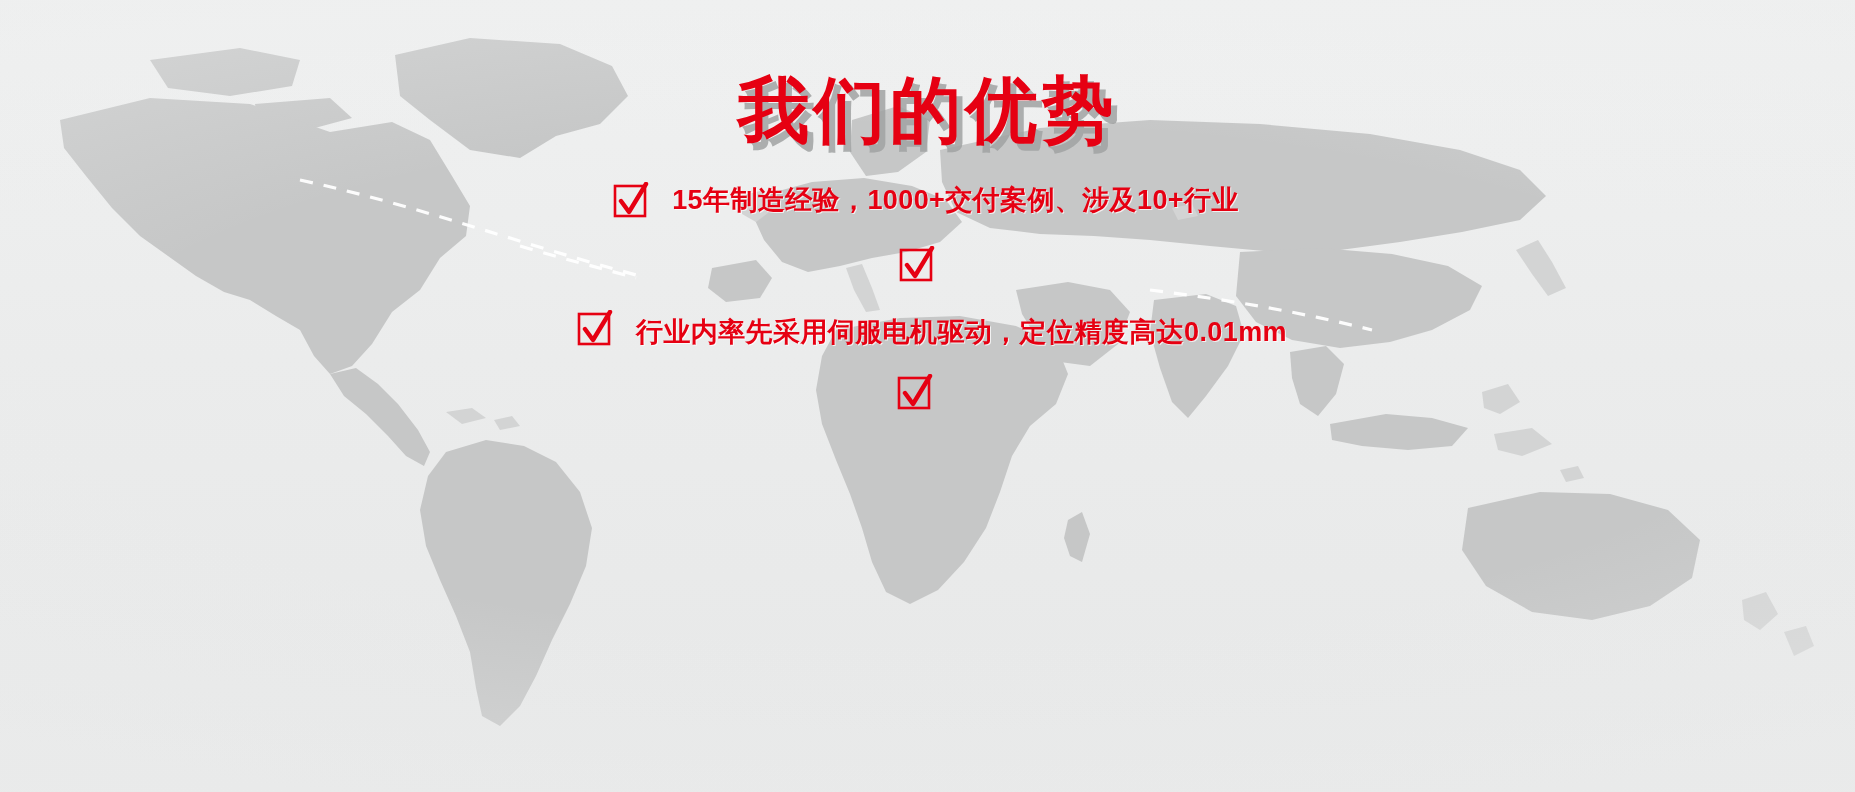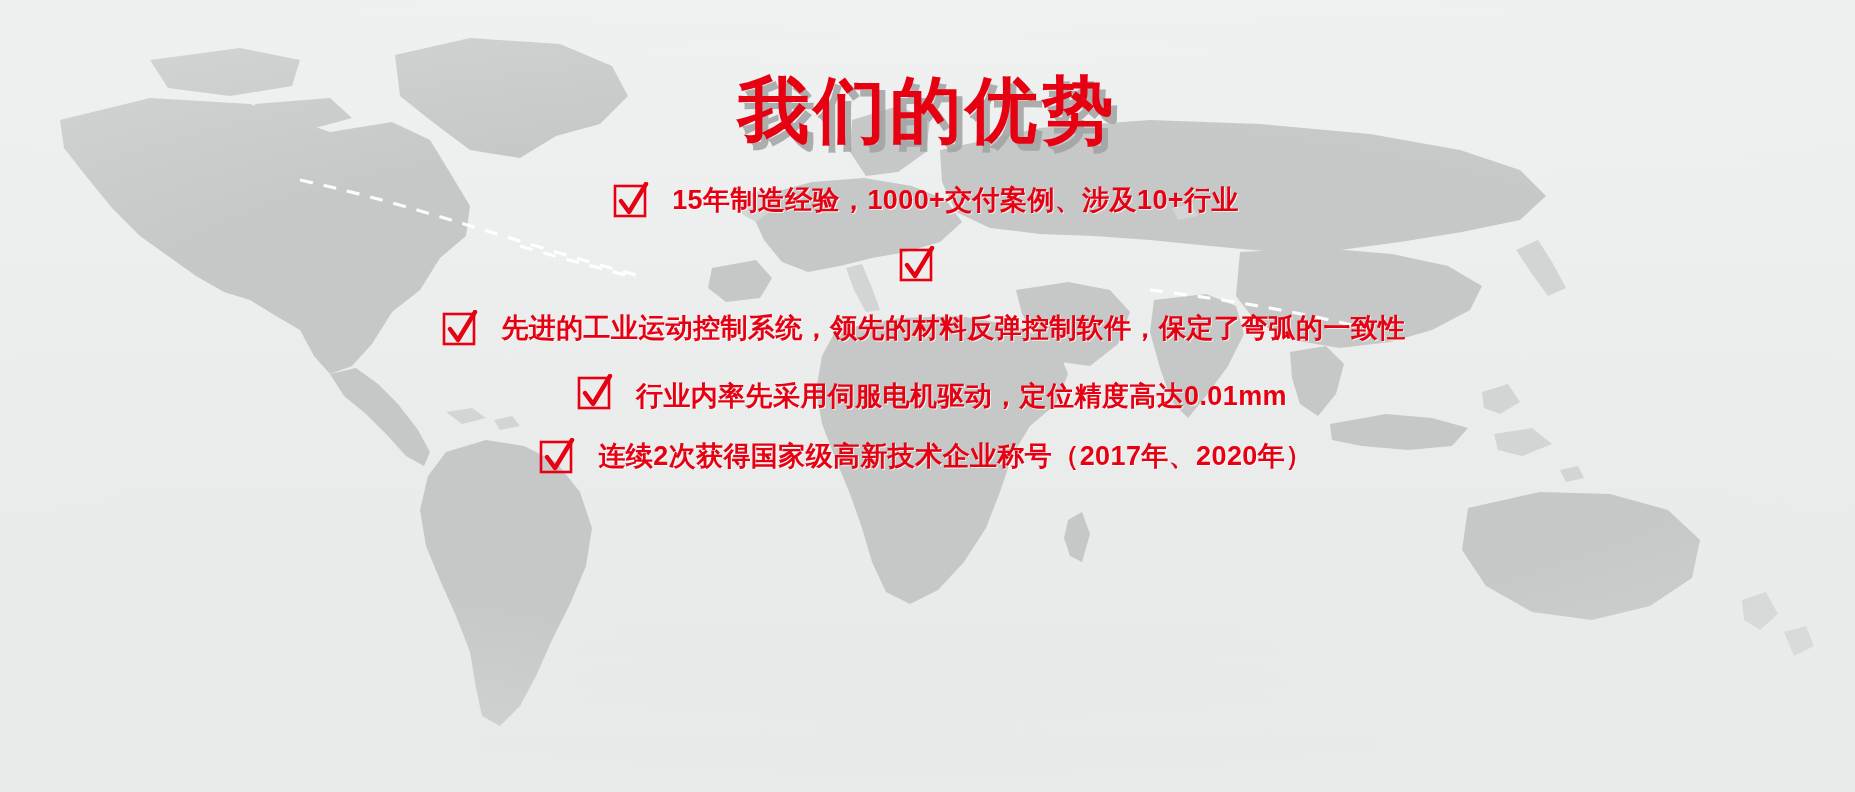--- a/index.html
+++ b/index.html
@@ -184,45 +184,35 @@
 
       <div class="bullet-row row-2">
         <span class="check-icon">
           <svg viewBox="0 0 38 38" xmlns="http://www.w3.org/2000/svg">
             <rect class="box" x="3" y="4" width="30" height="30"></rect>
             <path class="tick" d="M9 19 L17 30 L34 2"></path>
           </svg>
         </span>
       </div>
 
-      <div class="bullet-row row-3">
-        <span class="check-icon">
-          <svg viewBox="0 0 38 38" xmlns="http://www.w3.org/2000/svg">
-            <rect class="box" x="3" y="4" width="30" height="30"></rect>
-            <path class="tick" d="M9 19 L17 30 L34 2"></path>
-          </svg>
-        </span>
-        <span class="bullet-text">先进的工业运动控制系统，领先的材料反弹控制软件，保定了弯弧的一致性</span>
-      </div>
 
       <div class="bullet-row row-4">
         <span class="check-icon">
           <svg viewBox="0 0 38 38" xmlns="http://www.w3.org/2000/svg">
             <rect class="box" x="3" y="4" width="30" height="30"></rect>
             <path class="tick" d="M9 19 L17 30 L34 2"></path>
           </svg>
         </span>
         <span class="bullet-text">行业内率先采用伺服电机驱动，定位精度高达0.01mm</span>
       </div>
 
       <div class="bullet-row row-5">
         <span class="check-icon">
           <svg viewBox="0 0 38 38" xmlns="http://www.w3.org/2000/svg">
             <rect class="box" x="3" y="4" width="30" height="30"></rect>
             <path class="tick" d="M9 19 L17 30 L34 2"></path>
           </svg>
         </span>
-        <span class="bullet-text">连续2次获得国家级高新技术企业称号（2017年、2020年）</span>
       </div>
 
     </div>
   </div>
 </div>
 
 </body></html>

